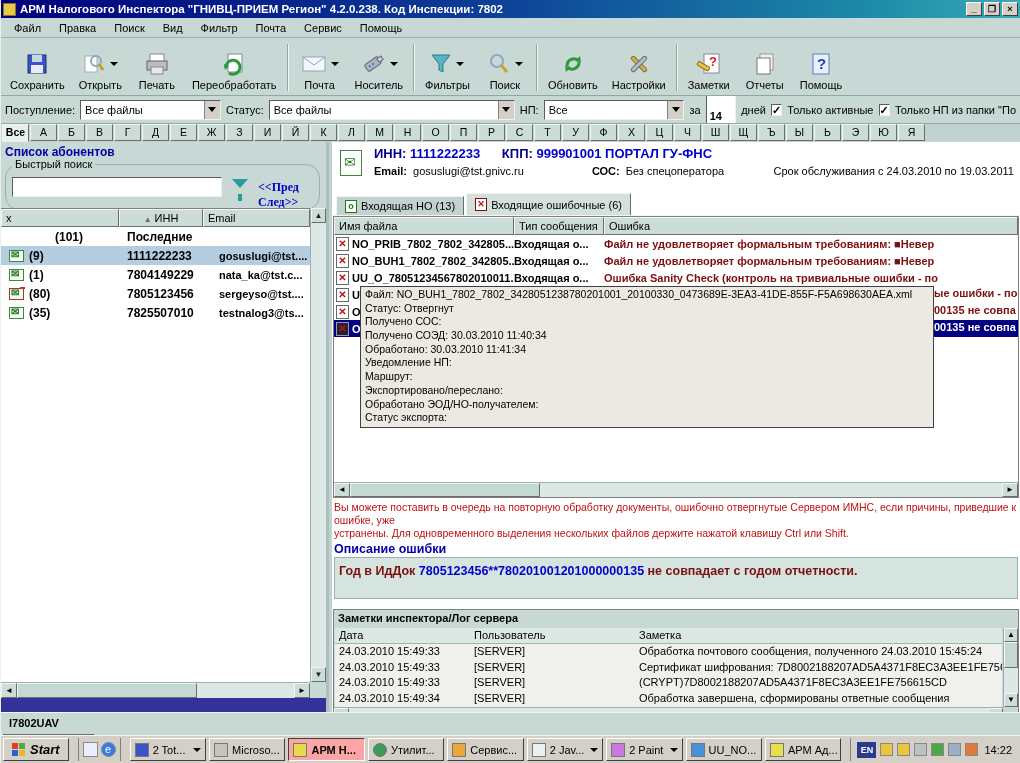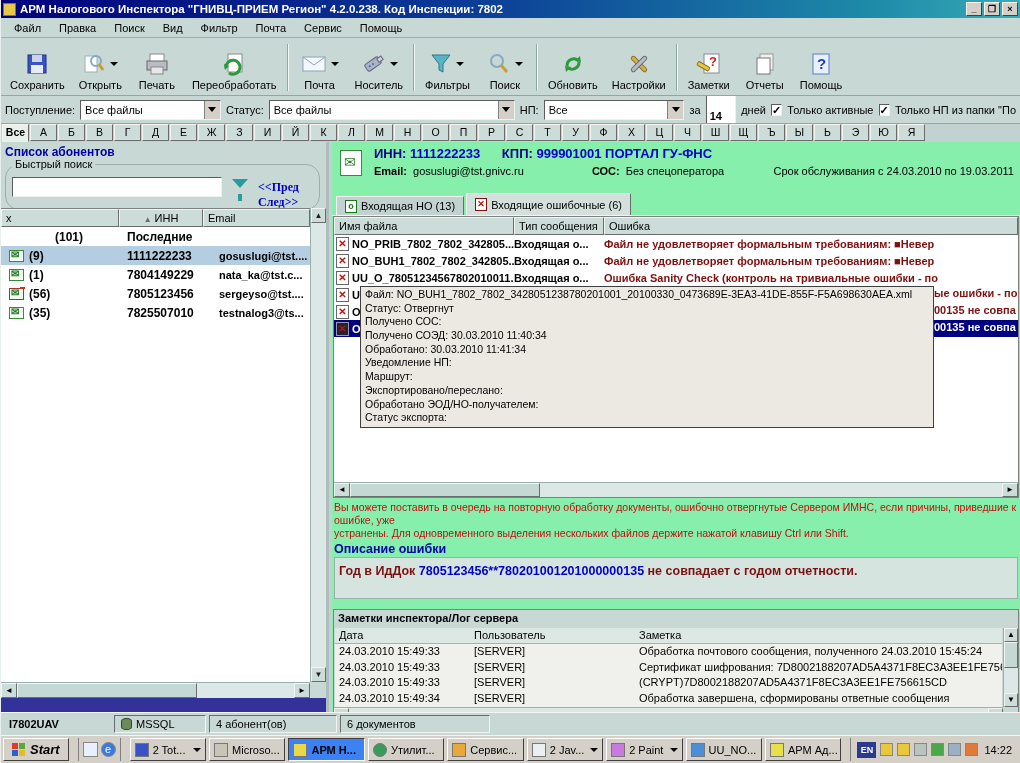--- a/index.html
+++ b/index.html
@@ -49,21 +49,21 @@
   
   .alphabar { position:absolute; top:124px; left:0; right:0; height:18px; display:flex; padding-left:1px; background:#c2d2d0; }
   .atab { min-width:27px; flex:0 0 auto; text-align:center; font-size:10.5px; line-height:15px; height:17px;
     background:#ccdcd8; border:1px solid; border-color:#f4f4f0 #6c6c6c #6c6c6c #f4f4f0; margin-right:1px; }
   .atab.active { background:#e8f0ec; font-weight:bold; height:18px; border-bottom-color:#e8f0ec; }
 
   
   .main { position:absolute; top:142px; left:0; right:0; height:570px; }
   .leftpane { position:absolute; top:0; left:0; width:328px; height:570px; background:#c8d8d4;
     border-right:3px solid #aebebc; overflow:hidden; }
-  .rightpane { position:absolute; top:0; left:331px; right:0; height:570px; background:#86efac; overflow:hidden; }
+  .rightpane { position:absolute; top:0; left:331px; right:0; height:570px; background:#ffffff; overflow:hidden; }
 
   
   .lp-title { color:#0000a8; font-weight:bold; font-size:12px; padding:3px 4px 1px 4px; }
   .groupbox { position:relative; margin:4px 6px 2px 4px; height:46px; border:1px solid #9ab0ac;
     border-radius:14px; }
   .groupbox .legend { position:absolute; top:-7px; left:6px; background:#c8d8d4; padding:0 3px; }
   .qsearch { position:absolute; left:6px; top:12px; width:210px; height:20px; }
   .funnel-sm { position:absolute; left:226px; top:14px; width:0; height:0;
     border-left:8px solid transparent; border-right:8px solid transparent; border-top:9px solid #2a9a9a; }
   .funnel-sm:after { content:""; position:absolute; left:-2px; top:6px; width:4px; height:7px; background:#2a9a9a; }
@@ -171,41 +171,41 @@
   .lvscroll2 .sa.dn { position:absolute; bottom:0; left:0; right:0; }
   .lvscroll2 .thumb { position:absolute; top:14px; left:0; right:0; height:26px; background:#c4d8d4;
     border:1px solid; border-color:#f4f4f0 #6c6c6c #6c6c6c #f4f4f0; }
   .lhscroll2 { position:absolute; left:0; right:15px; bottom:0; height:14px; background:#dce8e6; display:flex; border-top:1px solid #9ab0ac; }
   .lhscroll2 .sa { width:15px; background:#ccdcd8; border:1px solid; border-color:#f4f4f0 #6c6c6c #6c6c6c #f4f4f0;
     font-size:8px; text-align:center; line-height:11px; }
   .lhscroll2 .sa.right { margin-left:auto; }
 
   
   .statusbar { position:absolute; left:0; right:0; top:712px; height:23px; background:#c8d8d4;
-    border-top:1px solid #f4f4f0; display:flex; align-items:flex-start; gap:3px; padding:2px 2px; }
+    border-top:1px solid #f4f4f0; display:flex; align-items:flex-start; gap:3px; padding:2px 2px;flex-direction:column; }
   .scell { height:18px; border:1px solid; border-color:#6c6c6c #f4f4f0 #f4f4f0 #6c6c6c; padding:2px 6px;
     display:flex; align-items:center; gap:4px; white-space:nowrap; }
   .scell.first { font-weight:bold; width:108px; border:none; }
   .dbicon { width:11px; height:12px; background:#6a8a5a; border-radius:5px/3px; border:1px solid #304a28; }
 
   
   .taskbar { position:absolute; left:0; right:0; top:735px; height:28px; background:#d4d0c8;
     border-top:1px solid #f4f4f0; display:flex; align-items:center; gap:9px; padding:0 2px; }
   .startbtn { height:23px; display:flex; align-items:center; gap:4px; padding:0 8px;
     background:#d4d0c8; border:1px solid; border-color:#fff #404040 #404040 #fff; font-weight:bold; font-size:13px;
     font-style:italic; }
   .winflag { width:14px; height:14px; display:grid; grid-template-columns:6px 6px; grid-template-rows:6px 6px; gap:1px; }
   .winflag i:nth-child(1){background:#e03a2a;} .winflag i:nth-child(2){background:#58a83a;}
   .winflag i:nth-child(3){background:#2a62c8;} .winflag i:nth-child(4){background:#e8b82a;}
   .qlaunch { display:flex; gap:3px; padding:0 4px; border-left:1px solid #808080; border-right:1px solid #808080; height:23px; align-items:center; }
   .qico { width:15px; height:15px; border:1px solid #888; }
   .qico.doc { background:#e8f0ff; } .qico.ie { background:#3a7ae0; border-radius:50%; color:#fff; font-size:11px; line-height:13px; text-align:center; }
   .task { height:23px; flex:0 1 92px; min-width:60px; display:flex; align-items:center; gap:4px; padding:0 4px;
     background:#d4d0c8; border:1px solid; border-color:#fff #404040 #404040 #fff; overflow:hidden; white-space:nowrap; }
-  .task.active { background:#3b82f6; border-color:#404040 #fff #fff #404040; font-weight:bold; }
+  .task.active { background:#fca5a5; border-color:#404040 #fff #fff #404040; font-weight:bold; }
   .task .tdrop { width:0;height:0;border-left:4px solid transparent;border-right:4px solid transparent;border-top:4px solid #000; margin-left:auto; }
   .tico { width:14px; height:14px; flex:0 0 auto; border:1px solid #777; }
   .tico.floppy{background:#3a52c8;} .tico.search{background:#c8c4b8;} .tico.clock{background:#e8d84a;}
   .tico.globe{background:#3a9a5a; border-radius:50%;} .tico.gear{background:#e8a83a;} .tico.java{background:#e8f0f4;}
   .tico.paint{background:#c87ae0;} .tico.comp{background:#4a90d8;} .tico.note{background:#e8e04a;}
   .tray { margin-left:auto; display:flex; align-items:center; gap:4px; height:23px; padding:0 6px 0 6px;
     border-left:1px solid #808080; }
   .langbox { width:19px; height:16px; background:#2a3a8c; color:#fff; font-size:9px; font-weight:bold;
     text-align:center; line-height:16px; }
   .trico { width:13px; height:13px; border:1px solid #888; }
@@ -515,21 +515,21 @@
                 <span class="rowicon env"></span>
                 <span>(1)</span>
               </div>
               <div class="rc2">7804149229</div>
               <div class="rc3">nata_ka@tst.c...</div>
             </div>
 
             <div class="subrow">
               <div class="rc1">
                 <span class="rowicon envflag"></span>
-                <span>(56)</span>
+                <span>(80)</span>
               </div>
               <div class="rc2">7805123456</div>
               <div class="rc3">sergeyso@tst....</div>
             </div>
 
             <div class="subrow">
               <div class="rc1">
                 <span class="rowicon env"></span>
                 <span>(35)</span>
               </div>

